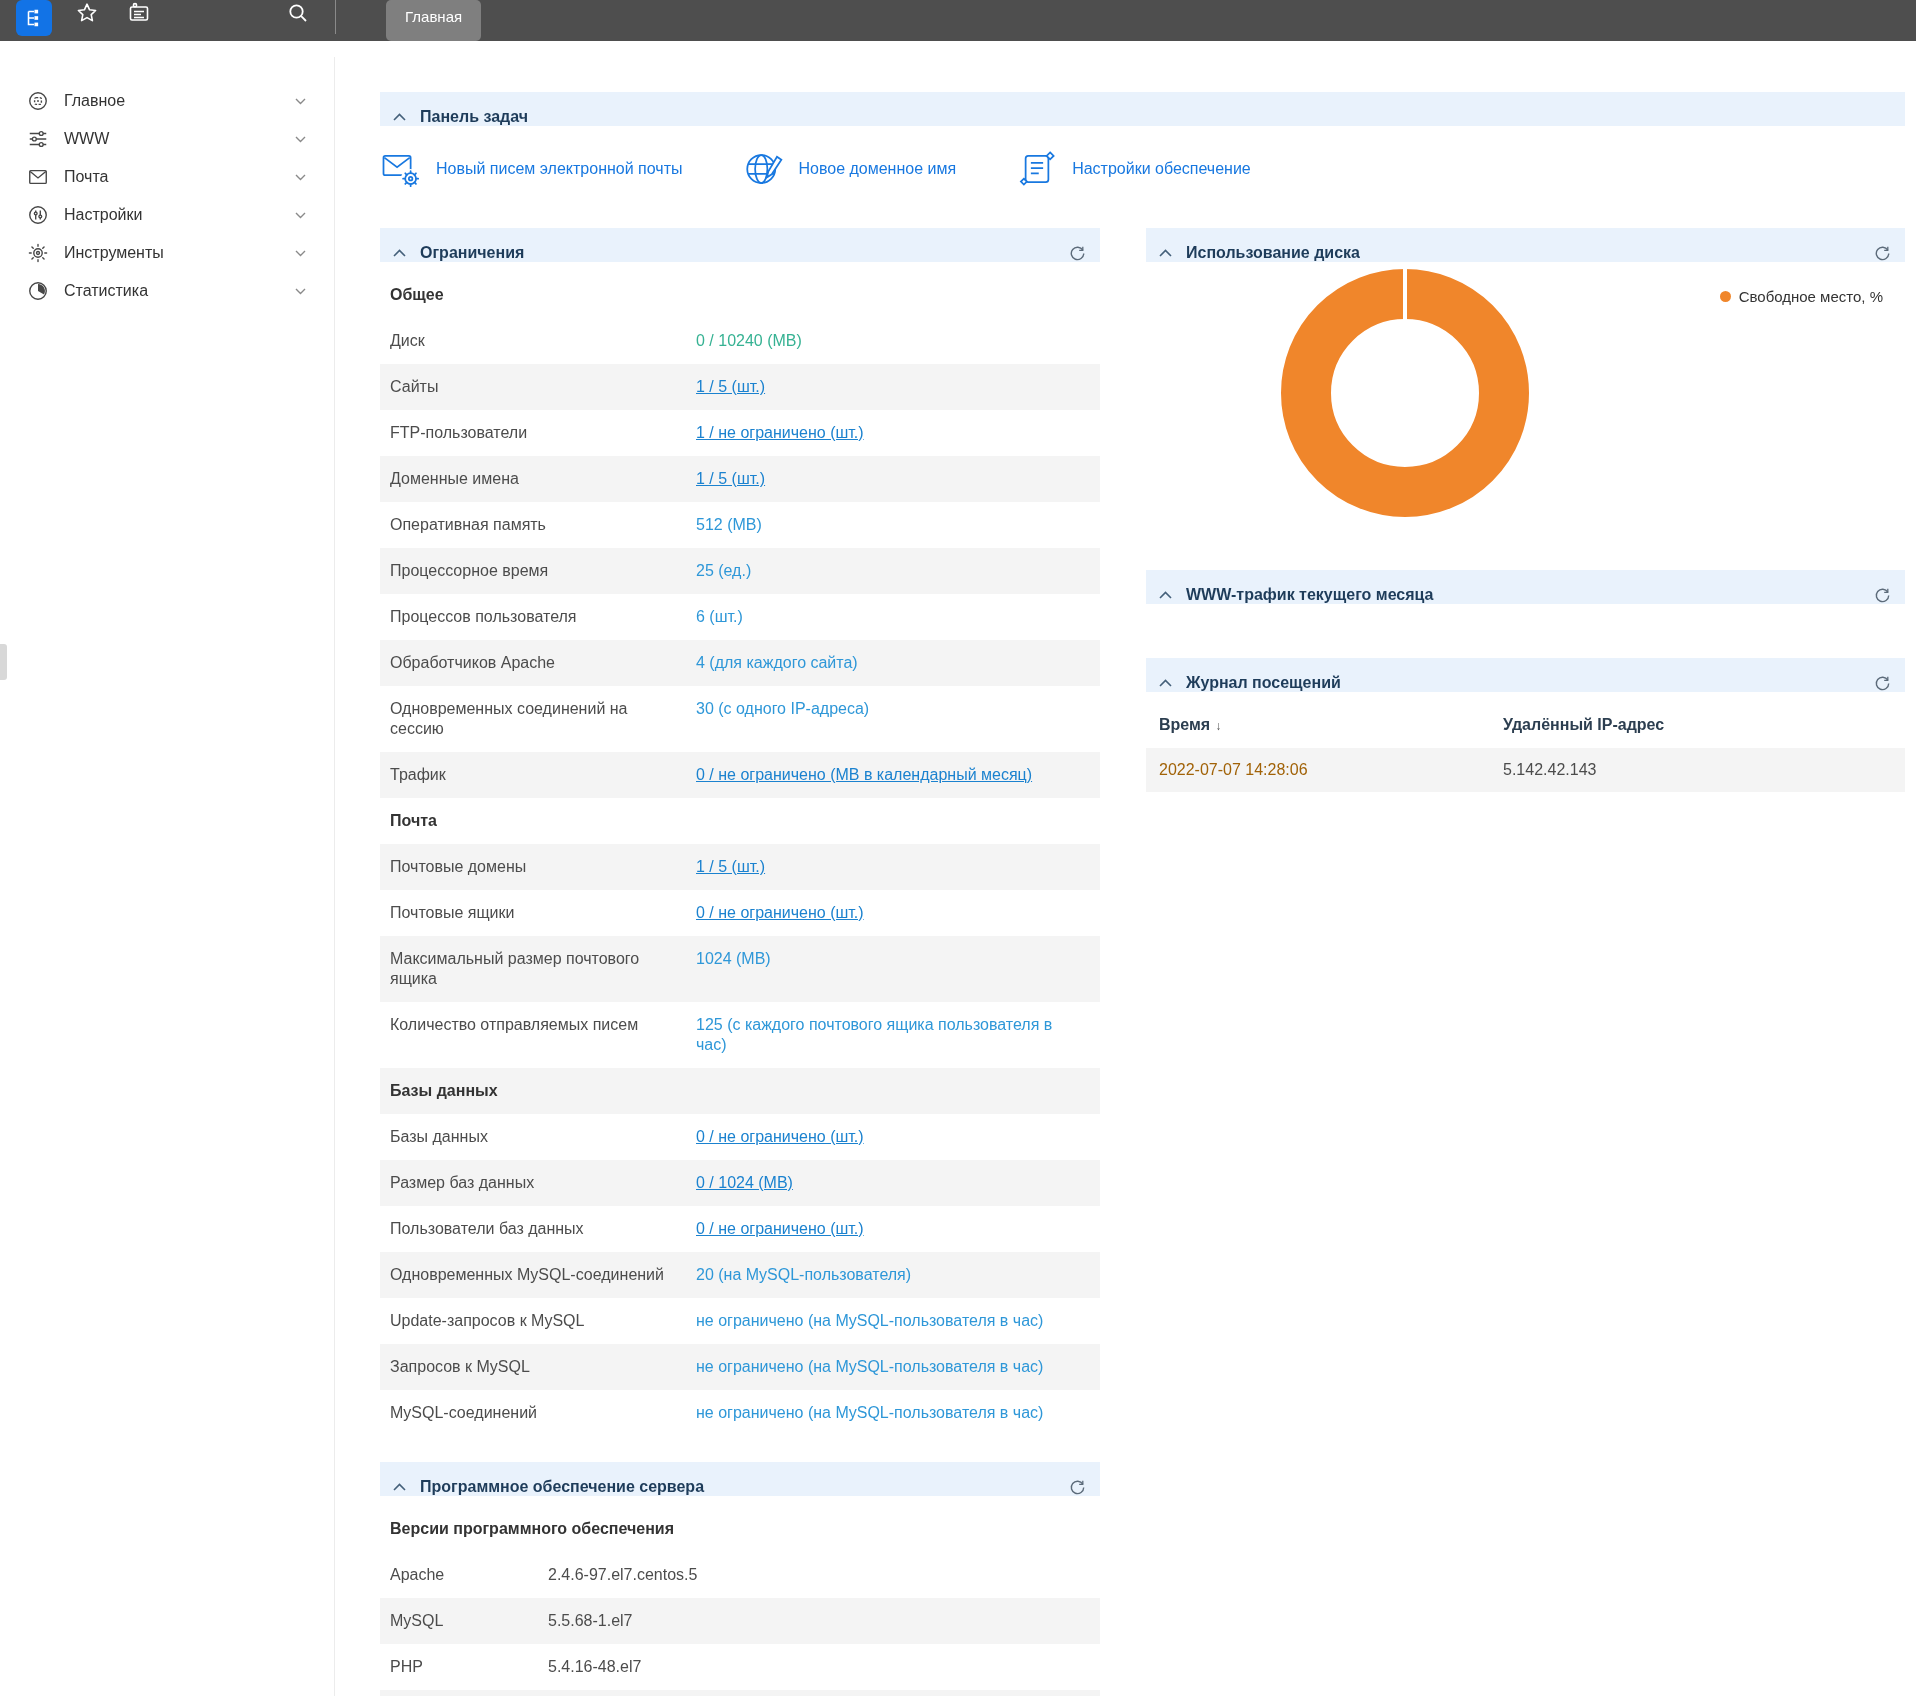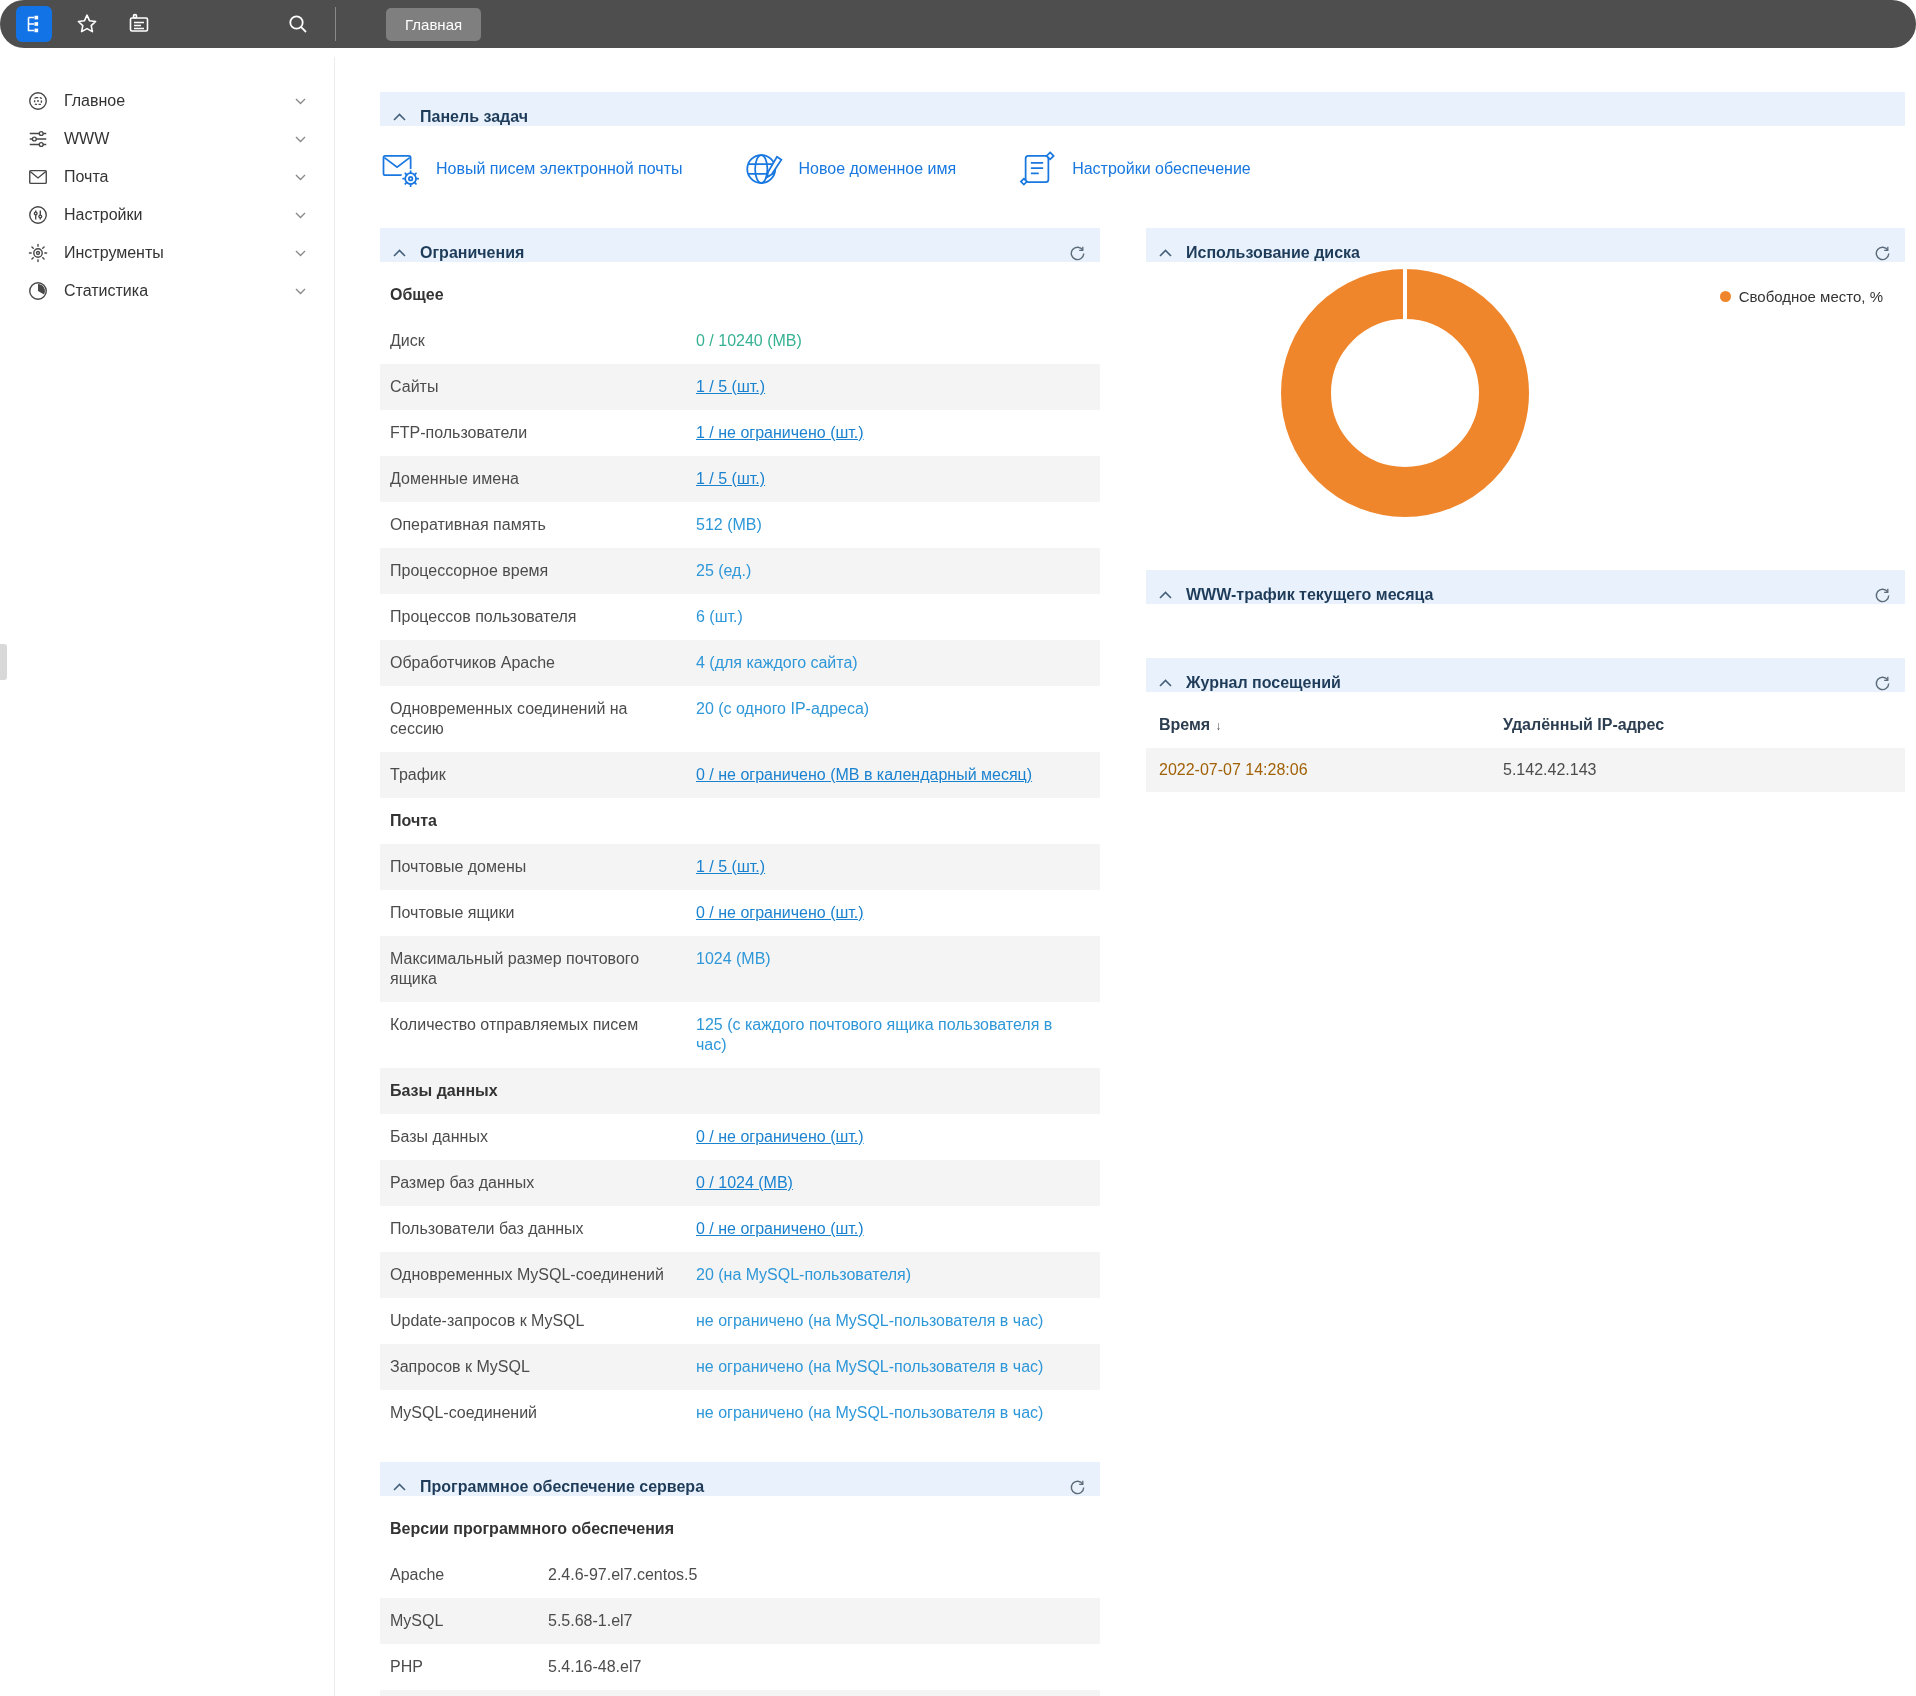--- a/index.html
+++ b/index.html
@@ -2,21 +2,21 @@
 <html><head>
 <meta charset="utf-8">
 <style>
   html,body{margin:0;padding:0;}
   body{
     width:1916px;height:1696px;overflow:hidden;background:#fff;
     font-family:"Liberation Sans","DejaVu Sans",sans-serif;
     color:#4c4c4c;font-size:16px;position:relative;
   }
   
-  .topbar{height:48px;background:#4e4e4e;display:flex;align-items:center;border-radius:27px;}
+  .topbar{height:41px;background:#4e4e4e;display:flex;}
   .appbtn{width:36px;height:36px;margin-left:16px;background:#1273e6;border-radius:6px;
     display:flex;align-items:center;justify-content:center;cursor:pointer;flex:0 0 auto;}
   .tbicon{background:none;border:none;padding:0;width:26px;height:26px;display:flex;
     align-items:center;justify-content:center;cursor:pointer;flex:0 0 auto;}
   .tbicon.star{margin-left:22px;}
   .tbicon.clip{margin-left:26px;}
   .tbicon.search{margin-left:133px;}
   .tb-divider{width:1px;height:34px;background:#8a8a8a;margin-left:24px;flex:0 0 auto;}
   .tab{margin-left:50px;background:#7f7f7f;color:#fff;font-size:15px;padding:8px 19px;
     border-radius:5px;cursor:pointer;flex:0 0 auto;}
@@ -323,21 +323,21 @@
               <span class="rval">6 (шт.)</span>
             </div>
 
             <div class="row" data-vkind="text">
               <span class="lim-label">Обработчиков Apache</span>
               <span class="rval">4 (для каждого сайта)</span>
             </div>
 
             <div class="row" data-vkind="text">
               <span class="lim-label">Одновременных соединений на сессию</span>
-              <span class="rval">20 (с одного IP-адреса)</span>
+              <span class="rval">30 (с одного IP-адреса)</span>
             </div>
 
             <div class="row" data-vkind="link">
               <span class="lim-label">Трафик</span>
               <span class="rval">0 / не ограничено (MB в календарный месяц)</span>
             </div>
 
             <div class="row" data-kind="subheader">
               <span class="lim-label">Почта</span>
 

